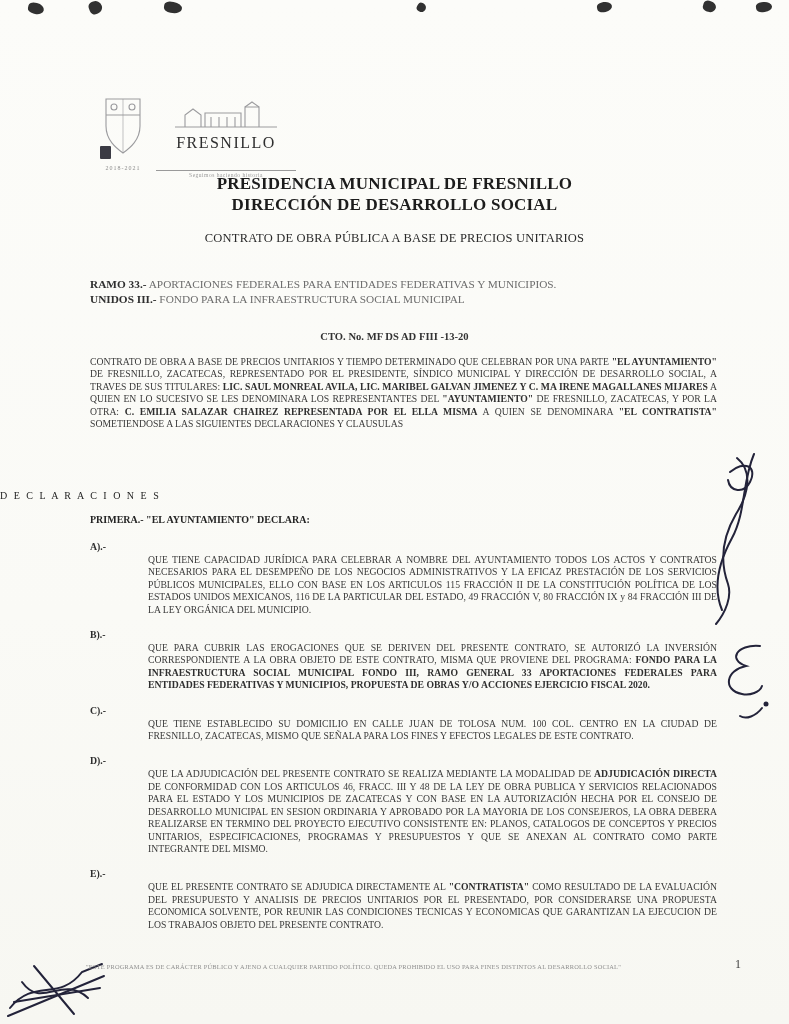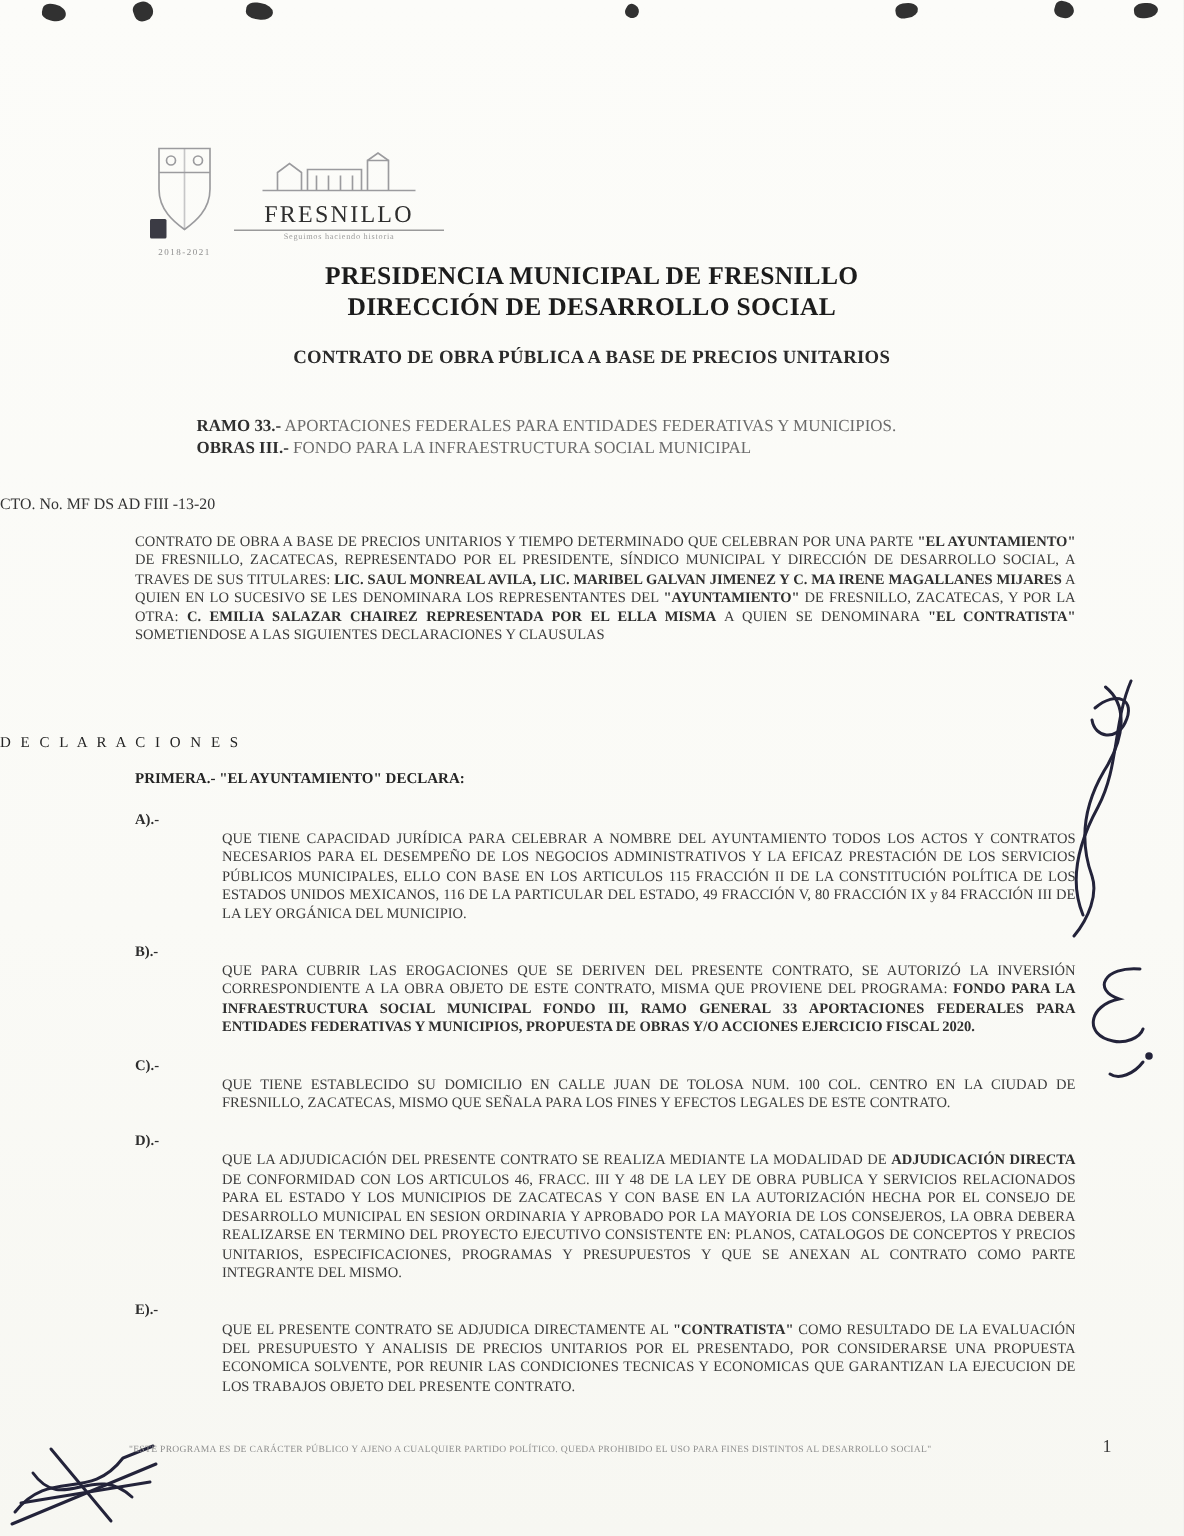--- a/index.html
+++ b/index.html
@@ -22,32 +22,32 @@
     opacity: .88;
   }
   
   .crest { position: absolute; left: 94px; top: 96px; width: 58px; text-align: center; }
   .crest .years { font-size: 6px; color: #8d8d8d; letter-spacing: 1px; margin-top: 1px; }
   .freslogo { position: absolute; left: 156px; top: 100px; width: 140px; text-align: center; }
   .freslogo .wordmark {
     font-size: 16px; letter-spacing: 1.5px; color: #2e2e2e;
     font-family: "Liberation Serif", serif;
     border-bottom: 1px solid #9a9a9a;
-    padding-bottom: 0;
+    padding-bottom: 18px;
   }
   .freslogo .tagline { font-size: 5.5px; color: #9a9a9a; letter-spacing: .5px; margin-top: 1px; }
   
   .title-block { position: absolute; left: 0; right: 0; top: 173px; text-align: center; }
   .title-line { font-size: 17px; font-weight: bold; color: #1c1c1c; line-height: 21px; letter-spacing: .2px; }
-  .subtitle { position: absolute; left: 0; right: 0; top: 231px; text-align: center; font-size: 12.5px; font-weight: bold; color: #2a2a2a; letter-spacing: .2px; }
+  .subtitle { position: absolute; left: 0; right: 0; top: 231px; text-align: center; font-size: 12.5px; font-weight: normal; color: #2a2a2a; letter-spacing: .2px; }
   
-  .program { position: absolute; left: 90px; right: 68px; top: 277px; font-size: 11.3px; line-height: 15px; color: #6c6c6c; margin-left: 41px; }
+  .program { position: absolute; left: 90px; right: 68px; top: 277px; font-size: 11.3px; line-height: 15px; color: #6c6c6c; }
   .program b, .segline b, .para b { color: #2f2f2f; }
   
-  .ctoblock { position: absolute; left: 0; right: 0; top: 329px; font-size: 10.6px; font-weight: normal; color: #333; line-height: 15px; }
+  .ctoblock { position: absolute; left: 0; right: 0; top: 329px; text-align: center; font-size: 10.6px; font-weight: bold; color: #333; line-height: 15px; }
   
   .para {
     font-size: 9.7px; line-height: 12.4px; text-align: justify; color: #3a3a3a;
   }
   .intro { position: absolute; left: 90px; width: 627px; top: 356px; }
   .decl-head { position: absolute; left: 0; right: 0; top: 490px; text-align: left; font-size: 10px; font-weight: normal; letter-spacing: 2px; color: #242424; }
   .primera { position: absolute; left: 90px; top: 514px; font-size: 10px; font-weight: bold; color: #242424; }
   .clauses { position: absolute; left: 90px; width: 627px; top: 541px; }
   .clause { margin-bottom: 13px; }
   .clause-label { font-size: 9.8px; font-weight: bold; color: #2e2e2e; margin-bottom: 2px; }
@@ -103,21 +103,21 @@
   </div>
 
   <div class="title-block">
     <div class="title-line">PRESIDENCIA MUNICIPAL DE FRESNILLO</div>
     <div class="title-line">DIRECCIÓN DE DESARROLLO SOCIAL</div>
   </div>
   <div class="subtitle">CONTRATO DE OBRA PÚBLICA A BASE DE PRECIOS UNITARIOS</div>
 
   <div class="program">
     <div class="segline"><b>RAMO 33.-</b><span> APORTACIONES FEDERALES PARA ENTIDADES FEDERATIVAS Y MUNICIPIOS.</span></div>
-    <div class="segline"><b>OBRAS III.-</b><span> FONDO PARA LA INFRAESTRUCTURA SOCIAL MUNICIPAL</span></div>
+    <div class="segline"><b>UNIDOS III.-</b><span> FONDO PARA LA INFRAESTRUCTURA SOCIAL MUNICIPAL</span></div>
   </div>
 
   <div class="ctoblock">
     <div>CTO. No. MF DS AD FIII -13-20</div>
   </div>
 
   <div class="para intro"><span>CONTRATO DE OBRA A BASE DE PRECIOS UNITARIOS Y TIEMPO DETERMINADO QUE CELEBRAN POR UNA PARTE </span><b>"EL AYUNTAMIENTO"</b><span> DE FRESNILLO, ZACATECAS, REPRESENTADO POR EL PRESIDENTE, SÍNDICO MUNICIPAL Y DIRECCIÓN DE DESARROLLO SOCIAL, A TRAVES DE SUS TITULARES: </span><b>LIC. SAUL MONREAL AVILA, LIC. MARIBEL GALVAN JIMENEZ Y C. MA IRENE MAGALLANES MIJARES</b><span> A QUIEN EN LO SUCESIVO SE LES DENOMINARA LOS REPRESENTANTES DEL </span><b>"AYUNTAMIENTO"</b><span> DE FRESNILLO, ZACATECAS, Y POR LA OTRA: </span><b>C. EMILIA SALAZAR CHAIREZ REPRESENTADA POR EL ELLA MISMA</b><span> A QUIEN SE DENOMINARA </span><b>"EL CONTRATISTA"</b><span> SOMETIENDOSE A LAS SIGUIENTES DECLARACIONES Y CLAUSULAS</span></div>
 
   <div class="decl-head">D E C L A R A C I O N E S</div>
   <div class="primera">PRIMERA.- "EL AYUNTAMIENTO" DECLARA:</div>

